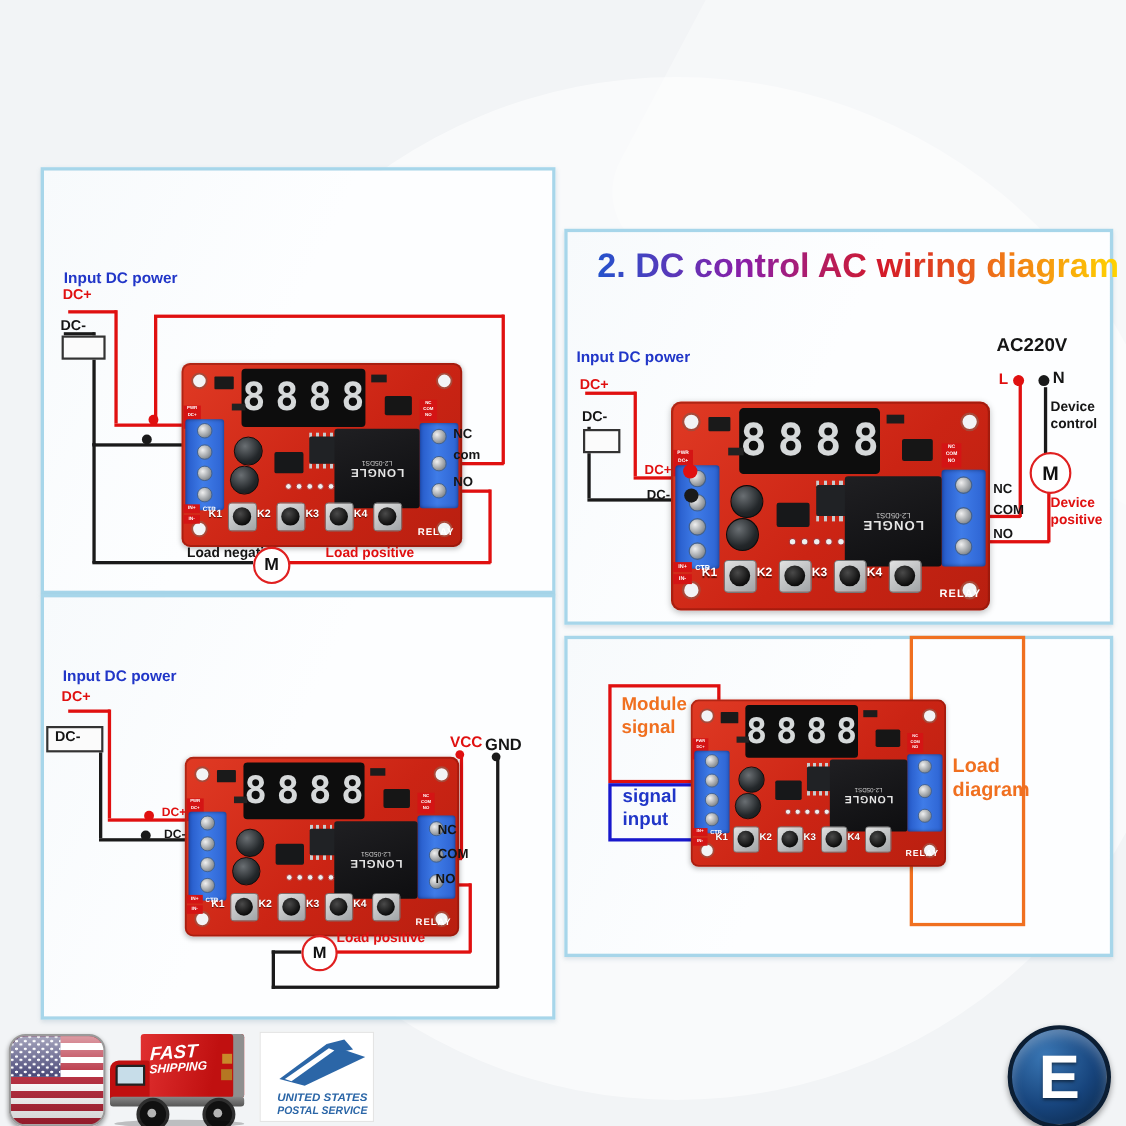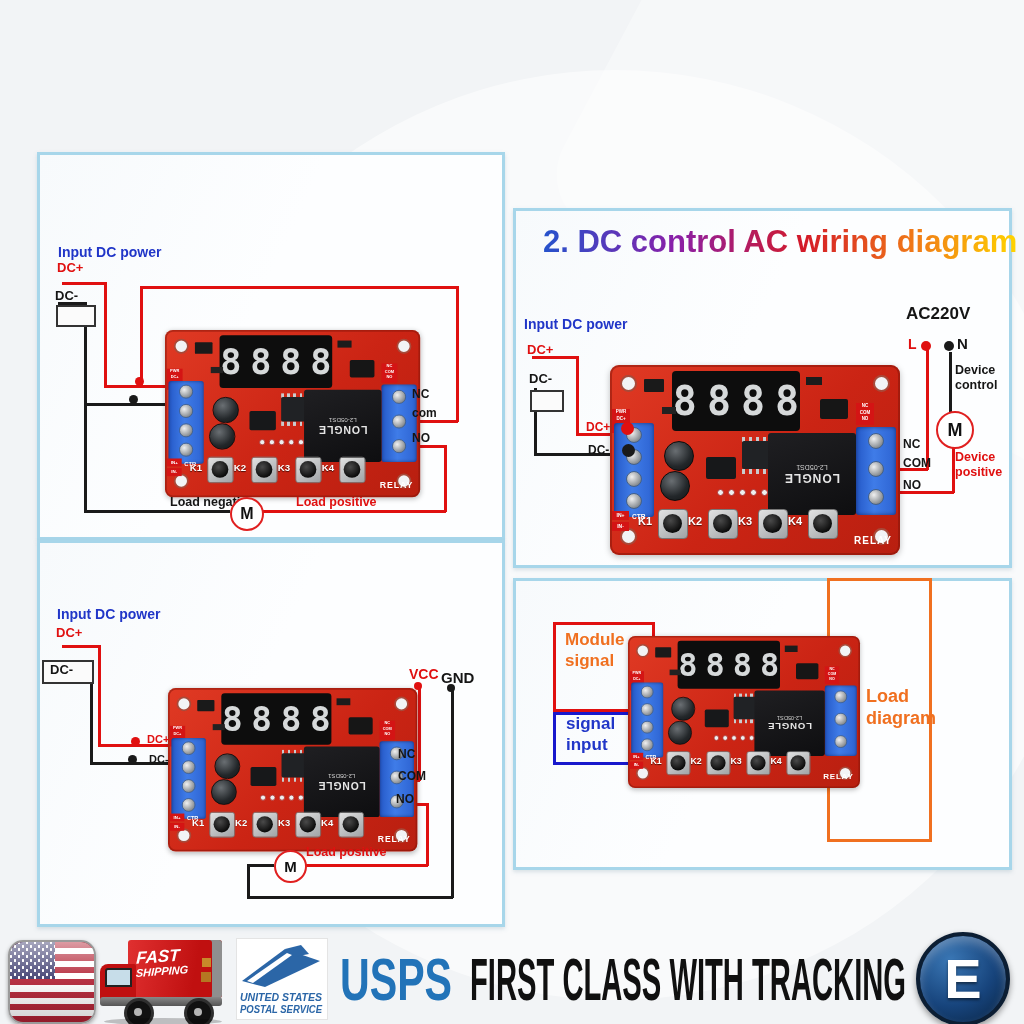--- a/index.html
+++ b/index.html
@@ -52,21 +52,21 @@
   .truck .pkg2{position:absolute;left:103px;top:38px;width:10px;height:10px;background:#b57722;}
   .truck .boxtext{position:absolute;left:8px;top:10px;color:#fff;font-style:italic;font-weight:900;
         transform:rotate(-4deg) skewX(-6deg);line-height:1.05;}
   .truck .cab{position:absolute;left:2px;top:30px;width:36px;height:36px;background:#c01010;border-radius:8px 2px 0 0;}
   .truck .win{position:absolute;left:7px;top:34px;width:23px;height:15px;background:#c7dde9;border:2px solid #222;border-radius:3px 1px 0 0;}
   .truck .bumper{position:absolute;left:2px;top:63px;width:122px;height:9px;background:linear-gradient(180deg,#888,#555);border-radius:3px;}
   .truck .wheel{position:absolute;width:24px;height:24px;border-radius:50%;background:#111;border:3px solid #2e2e2e;}
   .truck .hub{position:absolute;left:7px;top:7px;width:8px;height:8px;border-radius:50%;background:#b5b5b5;}
   .truck .shadow{position:absolute;left:6px;top:84px;width:118px;height:7px;border-radius:50%;background:rgba(0,0,0,.22);}
 
-  .uspsbox{position:absolute;left:236px;top:938px;width:90px;height:80px;background:#fff;border:1px solid #e4e4e4;}
+  .uspsbox{position:absolute;left:236px;top:938px;width:90px;height:80px;background:#fff;border:1px solid #e4e4e4;padding-left:12px;}
   .uspsbox svg{display:block;}
 
   .shiptext{position:absolute;left:330px;top:946px;width:586px;height:66px;}
   .shiptext text{font-family:"Liberation Sans",sans-serif;font-weight:900;}
 
   .elogo{position:absolute;left:916px;top:932px;width:94px;height:94px;border-radius:50%;
          background:radial-gradient(circle at 35% 28%,#3a77b5,#17447c 55%,#0a2647 95%);
          border:4px solid #0c1e33;box-sizing:border-box;
          box-shadow:inset 0 6px 10px rgba(255,255,255,.28),0 3px 6px rgba(0,0,0,.4);
          display:flex;align-items:center;justify-content:center;}
@@ -410,26 +410,20 @@
   <div class="uspsbox">
     <svg width="88" height="78" viewBox="0 0 88 78">
       <polygon points="5,42 48,10 83,22 28,48" fill="#2b66a7"></polygon>
       <polygon points="48,10 64,6 72,15 56,18" fill="#2b66a7"></polygon>
       <polygon points="10,42 50,14 55,16 16,44" fill="#ffffff"></polygon>
       <text x="3" y="62" font-size="10" font-style="italic" font-weight="900" fill="#2b66a7" textLength="82" lengthAdjust="spacingAndGlyphs" font-family="Liberation Sans,sans-serif">UNITED STATES</text>
       <text x="3" y="74" font-size="10" font-style="italic" font-weight="900" fill="#2b66a7" textLength="82" lengthAdjust="spacingAndGlyphs" font-family="Liberation Sans,sans-serif">POSTAL SERVICE</text>
     </svg>
   </div>
 
-  <div class="shiptext">
-    <svg width="586" height="66" viewBox="0 0 586 66">
-      <text x="10" y="54" font-size="60" fill="#2273b8" textLength="112" lengthAdjust="spacingAndGlyphs">USPS</text>
-      <text x="140" y="54" font-size="60" fill="#101010" textLength="436" lengthAdjust="spacingAndGlyphs">FIRST CLASS WITH TRACKING</text>
-    </svg>
-  </div>
 
   <div class="elogo">
     <span>E</span>
   </div>
 <div style="position:absolute;z-index:1;background:#e01010;left:62px;top:282px;width:44px;height:2.5px;"></div>
     <div style="position:absolute;z-index:1;background:#e01010;left:104px;top:282px;width:2.5px;height:103px;"></div>
     <div style="position:absolute;z-index:1;background:#e01010;left:104px;top:385px;width:84px;height:2.5px;"></div>
     <div style="position:absolute;z-index:1;background:#e01010;left:140px;top:288px;width:2.5px;height:99px;"></div>
     <div style="position:absolute;z-index:1;background:#e01010;left:140px;top:286px;width:318px;height:2.5px;"></div>
     <div style="position:absolute;z-index:1;background:#e01010;left:456px;top:286px;width:2.5px;height:136px;"></div>

